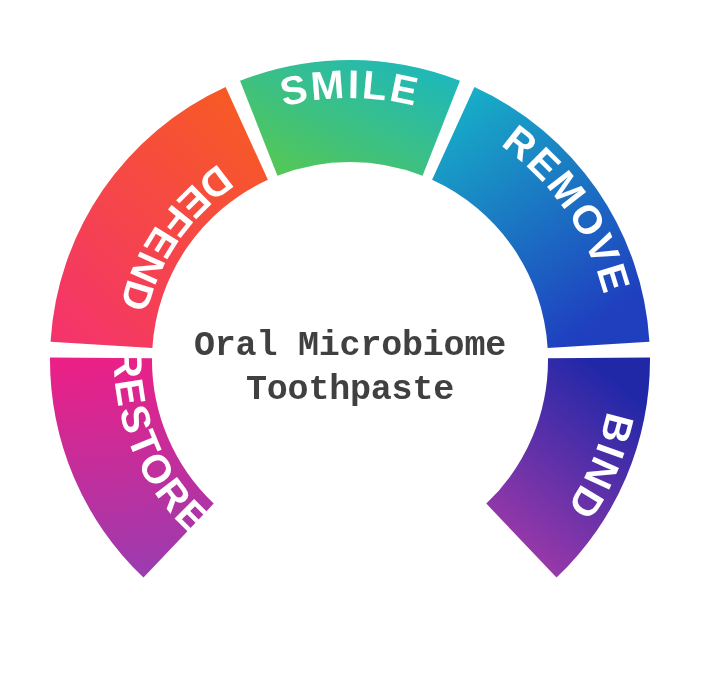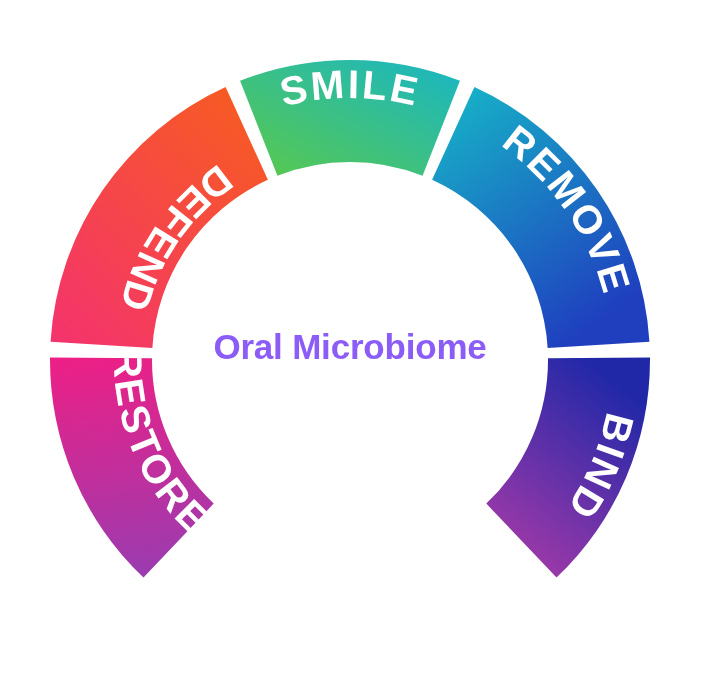--- a/index.html
+++ b/index.html
@@ -33,25 +33,25 @@
     font-weight: 700;
     letter-spacing: 2.5px;
     fill: #ffffff;
   }
   .center-title {
     position: absolute;
     left: 145px;
     top: 325px;
     width: 410px;
     text-align: center;
-    font-family: Liberation Sans, sans-serif;
+    font-family: Liberation Mono, monospace;
     font-size: 35px;
     font-weight: 700;
     line-height: 1.25;
-    color: #8b5cf6;
+    color: #404040;
     letter-spacing: -0.2px;
   }
   .center-title .line2 { display: block; }
 </style>
 </head>
 <body>
 
 <div id="diagram-root">
 
   <svg class="ring-svg" viewBox="0 0 701 700">
@@ -110,15 +110,16 @@
         <textPath id="tp-restore" href="#lp-restore" startOffset="50%" text-anchor="middle">RESTORE</textPath>
       </text>
       <text class="seg-label">
         <textPath id="tp-defend" href="#lp-defend" startOffset="50%" text-anchor="middle">DEFEND</textPath>
       </text>
     </g>
   </svg>
 
   <div class="center-title">
     <span>Oral Microbiome</span>
+    <span class="line2">Toothpaste</span>
   </div>
 
 </div>
 
 </body></html>

